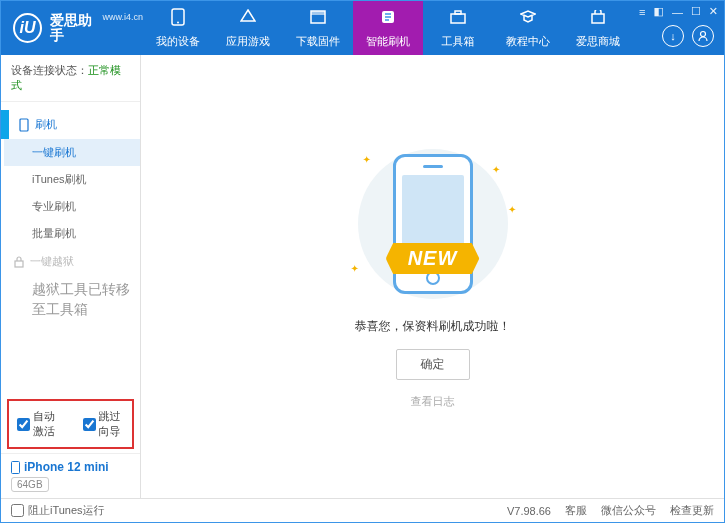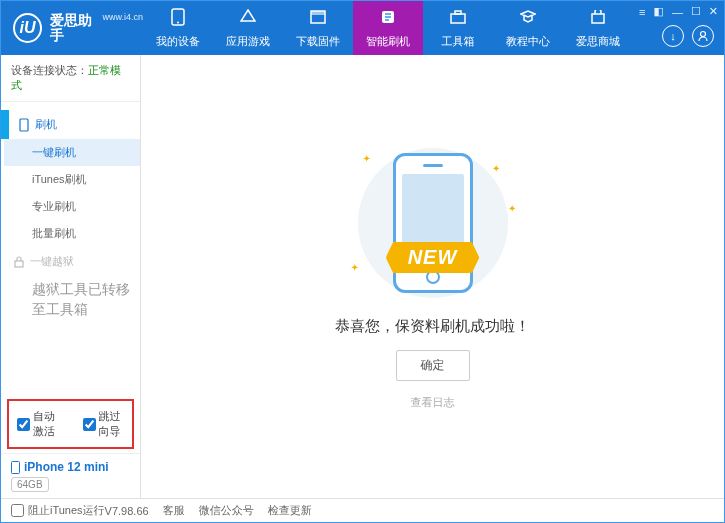--- a/index.html
+++ b/index.html
@@ -37,24 +37,24 @@
 .storage-badge { display: inline-block; border: 1px solid #ccc; border-radius: 3px; padding: 1px 5px; font-size: 10px; color: #888; margin-top: 3px; }
 .main { flex: 1; display: flex; flex-direction: column; align-items: center; justify-content: center; position: relative; gap: 14px; }
 .illus { width: 220px; height: 160px; position: relative; display: flex; align-items: center; justify-content: center; }
 .bg-circle { position: absolute; width: 150px; height: 150px; background: #eef4f7; border-radius: 50%; }
 .phone { position: relative; width: 80px; height: 140px; background: #fff; border: 3px solid #5da9e8; border-radius: 12px; z-index: 2; }
 .phone::before { content: ""; position: absolute; top: 8px; left: 50%; transform: translateX(-50%); width: 20px; height: 3px; background: #5da9e8; border-radius: 2px; }
 .phone::after { content: ""; position: absolute; bottom: 6px; left: 50%; transform: translateX(-50%); width: 10px; height: 10px; border: 2px solid #5da9e8; border-radius: 50%; }
 .phone-screen { position: absolute; top: 18px; left: 6px; right: 6px; bottom: 22px; background: #cfe5f6; border-radius: 2px; }
 .ribbon { position: absolute; bottom: 30px; left: 50%; transform: translateX(-50%); background: #f5b400; color: #fff; font-weight: 900; padding: 4px 22px; font-size: 20px; letter-spacing: 1px; z-index: 3; clip-path: polygon(8% 0, 92% 0, 100% 50%, 92% 100%, 8% 100%, 0 50%); font-style: italic; }
 .star { position: absolute; color: #f5b400; font-size: 10px; }
-.success-text { font-size: 15px; color: #333; }
+.success-text { font-size: 12px; color: #333; }
 .ok-btn { border: 1px solid #ccc; background: #fff; padding: 6px 24px; font-size: 12px; color: #555; cursor: pointer; border-radius: 2px; }
 .log-link { font-size: 11px; color: #aaa; cursor: pointer; }
-.statusbar { height: 24px; border-top: 1px solid #e0e0e0; display: flex; align-items: center; font-size: 11px; color: #666; padding: 0 10px; }
+.statusbar { height: 24px; border-top: 1px solid #e0e0e0; display: flex; align-items: center; font-size: 11px; color: #666; padding: 0 10px; justify-content: space-between; }
 .statusbar .left { display: flex; align-items: center; gap: 4px; }
 .statusbar .right { display: flex; align-items: center; gap: 14px; }
 .statusbar .right span { cursor: pointer; }
 svg { display: block; }
 </style>
 </head>
 <body>
 
 <div class="window">
   <div class="titlebar">

